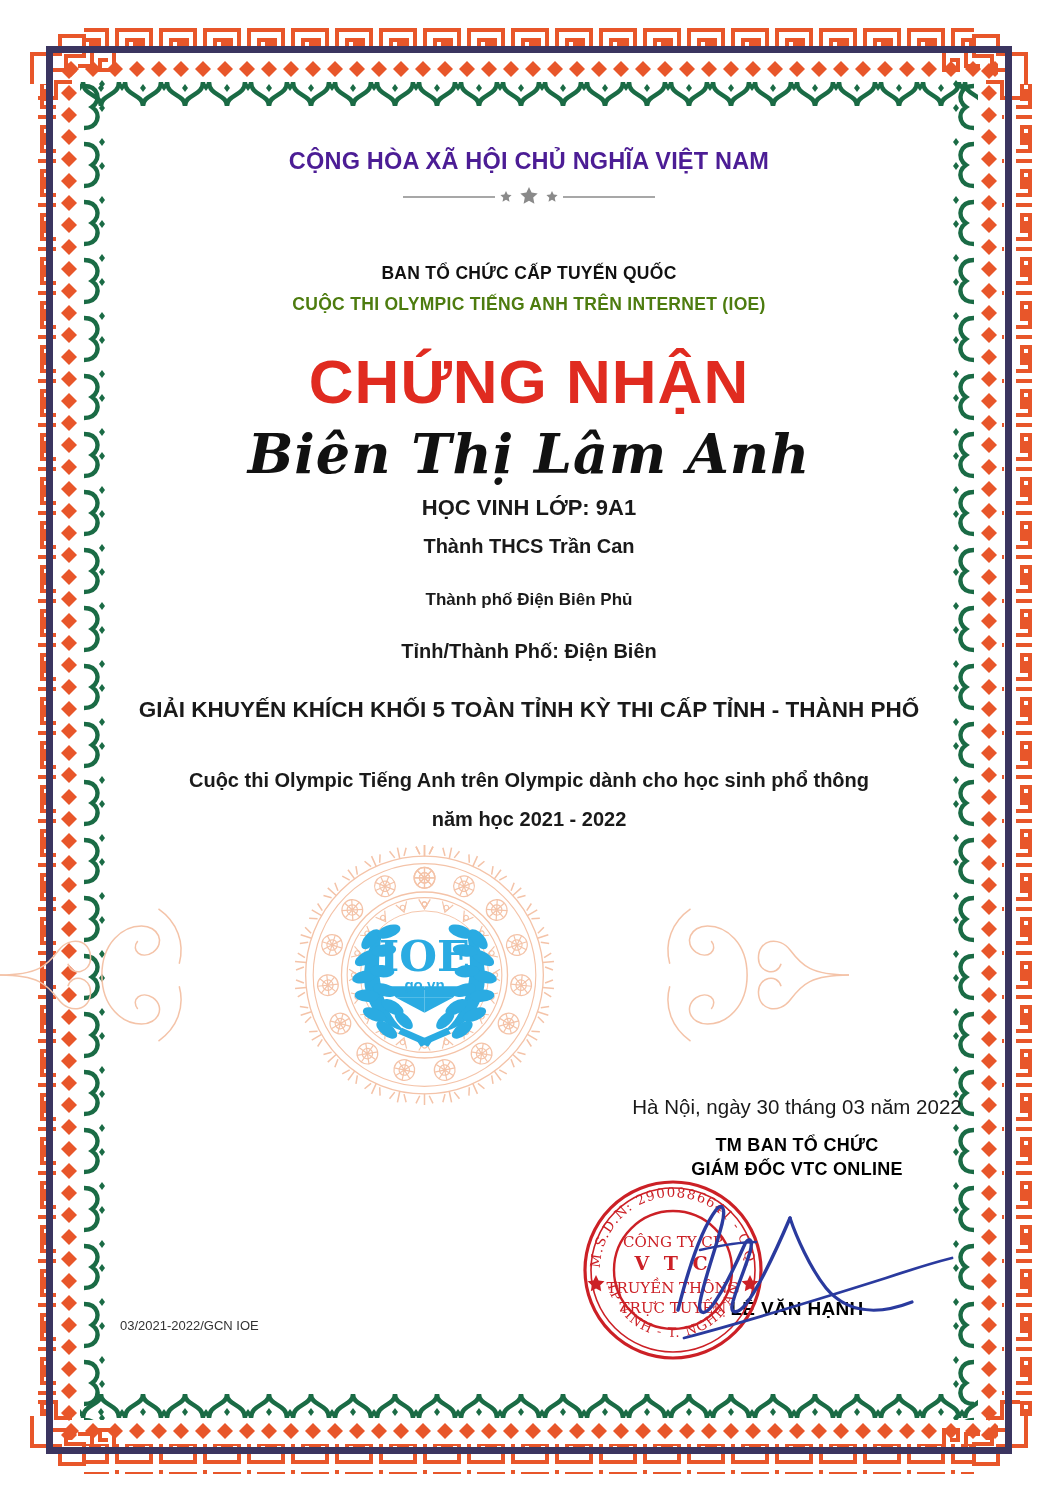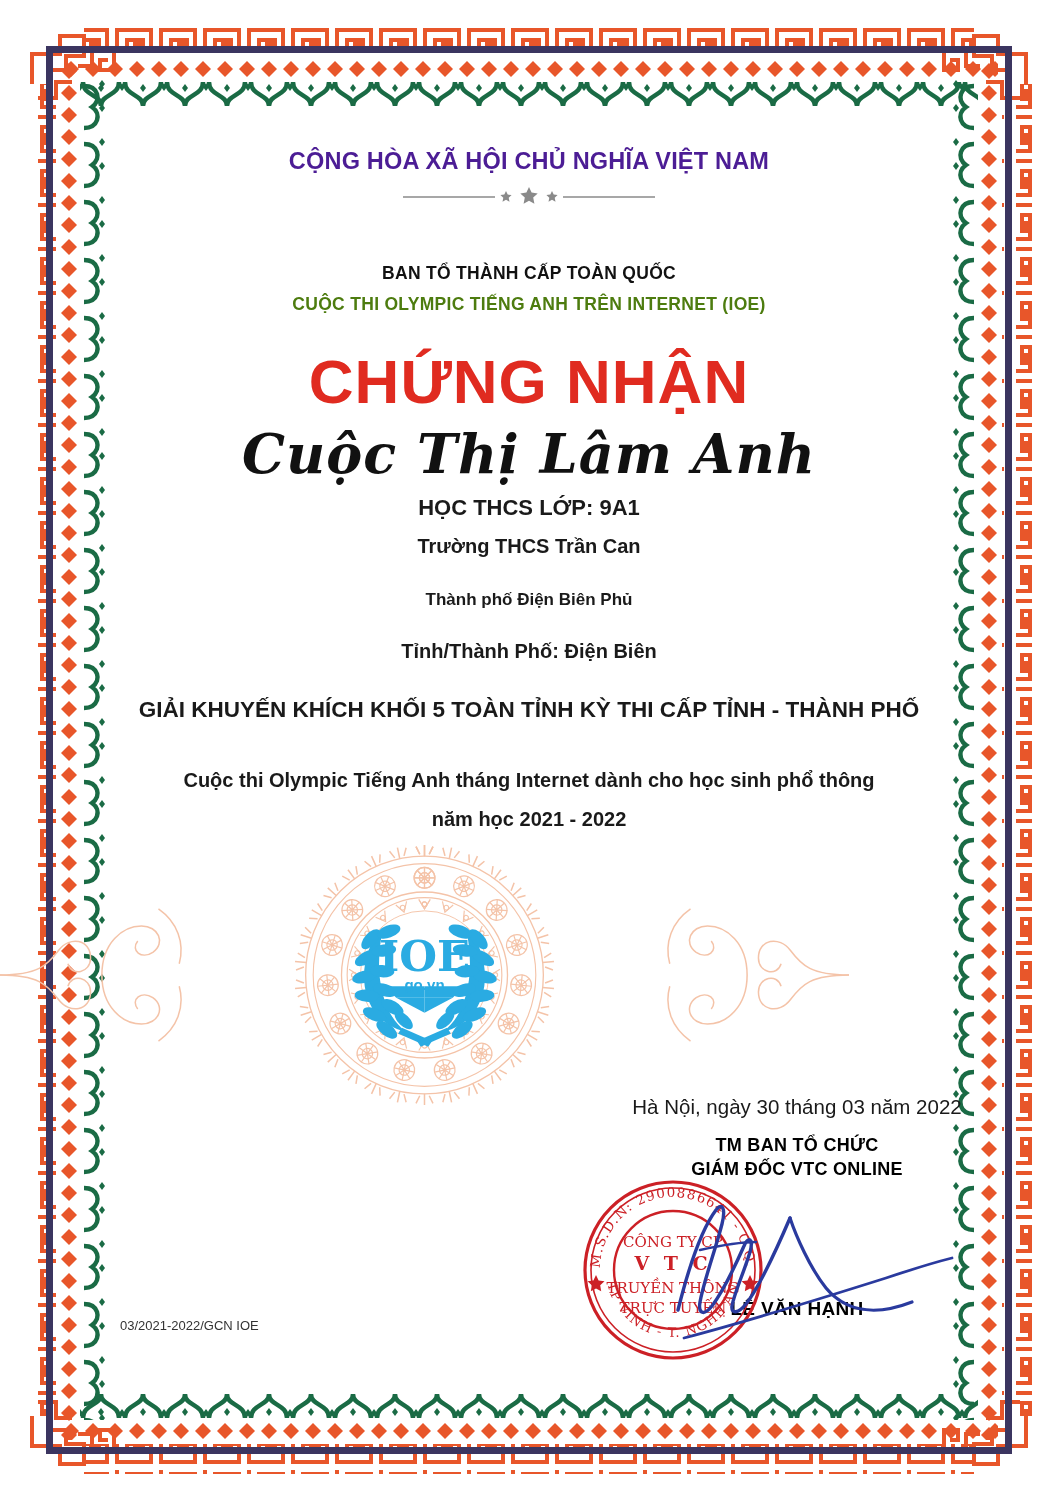--- a/index.html
+++ b/index.html
@@ -547,35 +547,35 @@
 
 
     <svg class="star-divider" viewBox="0 0 260 24" xmlns="http://www.w3.org/2000/svg">
       <line x1="4" y1="12" x2="96" y2="12" stroke="#8a8a8a" stroke-width="1.4"></line>
       <line x1="164" y1="12" x2="256" y2="12" stroke="#8a8a8a" stroke-width="1.4"></line>
       <path d="M107 6 l1.7 3.6 l3.9 .5 l-2.9 2.7 l.8 3.9 l-3.5 -1.9 l-3.5 1.9 l.8 -3.9 l-2.9 -2.7 l3.9 -.5 Z" fill="#8a8a8a"></path>
       <path d="M130 2 l2.6 5.6 l6.1 .8 l-4.5 4.2 l1.2 6.1 l-5.4 -3 l-5.4 3 l1.2 -6.1 l-4.5 -4.2 l6.1 -.8 Z" fill="#8a8a8a"></path>
       <path d="M153 6 l1.7 3.6 l3.9 .5 l-2.9 2.7 l.8 3.9 l-3.5 -1.9 l-3.5 1.9 l.8 -3.9 l-2.9 -2.7 l3.9 -.5 Z" fill="#8a8a8a"></path>
     </svg>
 
-    <div class="org-line1">BAN TỔ THÀNH CẤP TOÀN QUỐC</div>
+    <div class="org-line1">BAN TỔ CHỨC CẤP TUYẾN QUỐC</div>
     <div class="org-line2">CUỘC THI OLYMPIC TIẾNG ANH TRÊN INTERNET (IOE)</div>
 
     <div class="main-title">CHỨNG NHẬN</div>
 
-    <div class="recipient">Cuộc Thị Lâm Anh</div>
-
-    <div class="grade">HỌC THCS LỚP: 9A1</div>
-    <div class="school">Trường THCS Trần Can</div>
+    <div class="recipient">Biên Thị Lâm Anh</div>
+
+    <div class="grade">HỌC VINH LỚP: 9A1</div>
+    <div class="school">Thành THCS Trần Can</div>
     <div class="city">Thành phố Điện Biên Phủ</div>
     <div class="province">Tỉnh/Thành Phố: Điện Biên</div>
 
     <div class="award">GIẢI KHUYẾN KHÍCH KHỐI 5 TOÀN TỈNH KỲ THI CẤP TỈNH - THÀNH PHỐ</div>
 
-    <div class="desc1">Cuộc thi Olympic Tiếng Anh tháng Internet dành cho học sinh phổ thông</div>
+    <div class="desc1">Cuộc thi Olympic Tiếng Anh trên Olympic dành cho học sinh phổ thông</div>
     <div class="desc2">năm học 2021 - 2022</div>
   </div>
 
   <div class="sig-block">
     <div class="sig-date">Hà Nội, ngày 30 tháng 03 năm 2022</div>
     <div class="sig-role1">TM BAN TỔ CHỨC</div>
     <div class="sig-role2">GIÁM ĐỐC VTC ONLINE</div>
     <div class="sig-name">LÊ VĂN HẠNH</div>
   </div>
 

